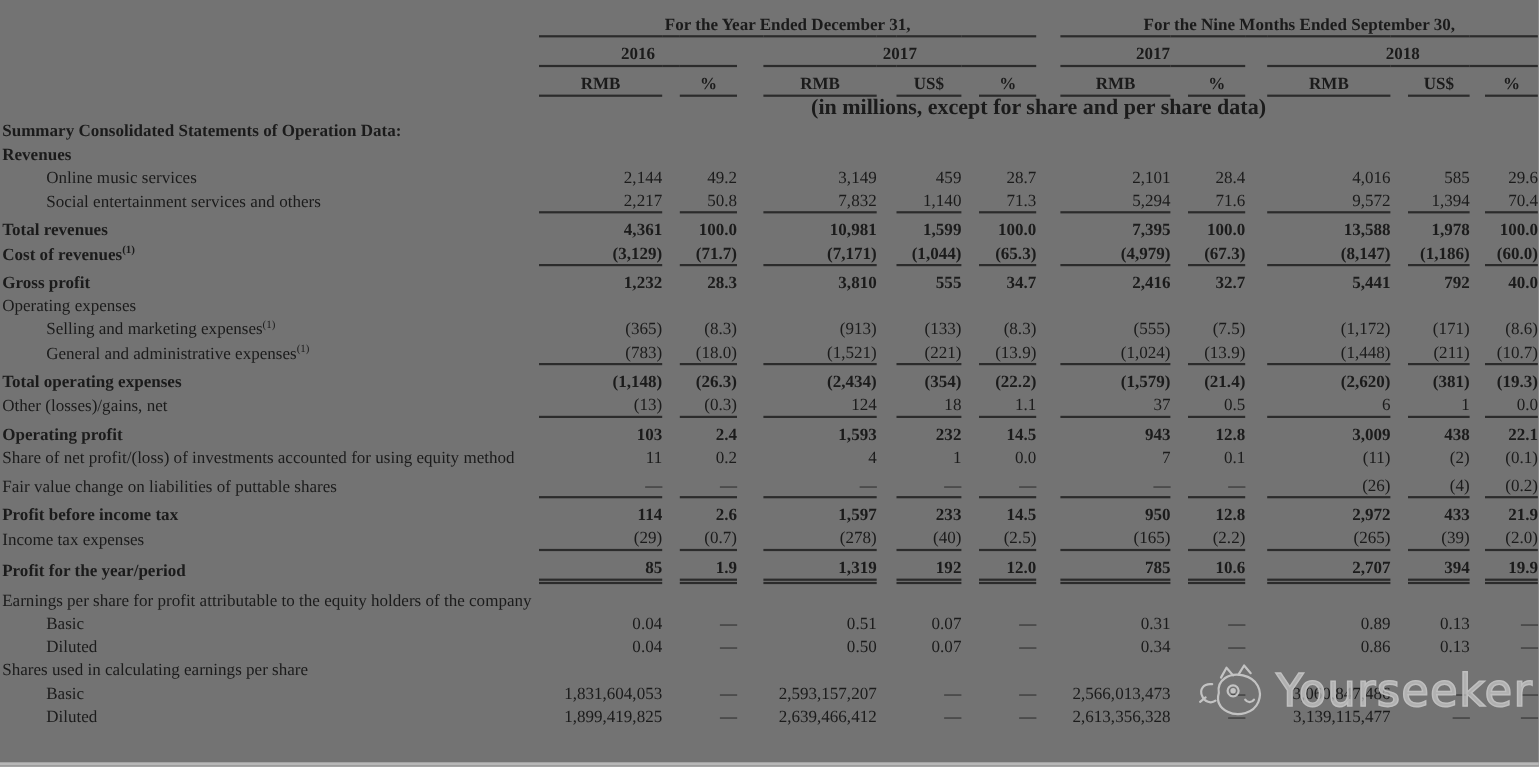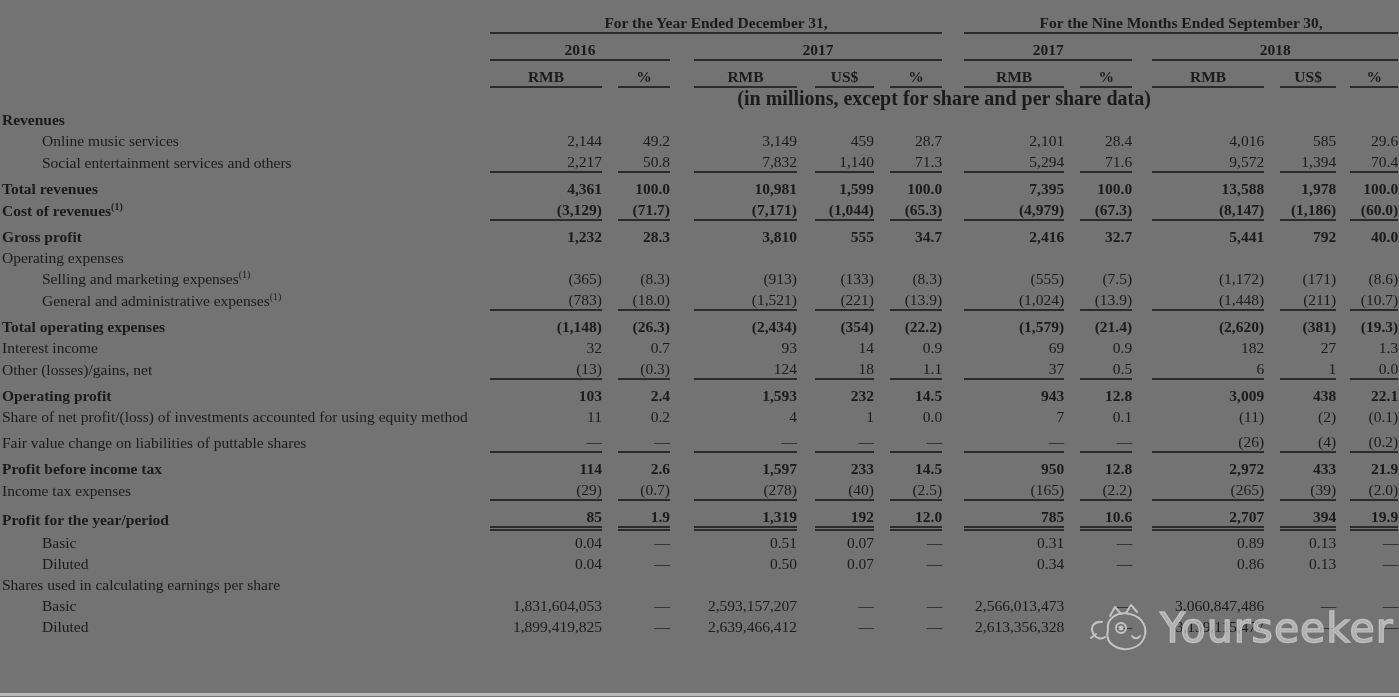--- a/index.html
+++ b/index.html
@@ -109,20 +109,23 @@
         <th></th>
         <th class="h-rule">%</th>
       </tr>
       <tr class="h4">
         <td></td>
         <td colspan="19">(in millions, except for share and per share data)</td>
       </tr>
     </thead>
     <tbody>
         <tr>
+          <td class="lbl ind0 b" colspan="20">Summary Consolidated Statements of Operation Data:</td>
+        </tr>
+        <tr>
           <td class="lbl ind0 b" colspan="20">Revenues</td>
         </tr>
         <tr>
           <td class="lbl ind1">Online music services</td>
           <td class="v">2,144</td>
           <td></td>
           <td class="v">49.2</td>
           <td></td>
           <td class="v">3,149</td>
           <td></td>
@@ -291,42 +294,20 @@
           <td></td>
           <td class="v b">(21.4)</td>
           <td></td>
           <td class="v b">(2,620)</td>
           <td></td>
           <td class="v b">(381)</td>
           <td></td>
           <td class="v b">(19.3)</td>
         </tr>
         <tr>
-          <td class="lbl ind0">Interest income</td>
-          <td class="v">32</td>
-          <td></td>
-          <td class="v">0.7</td>
-          <td></td>
-          <td class="v">93</td>
-          <td></td>
-          <td class="v">14</td>
-          <td></td>
-          <td class="v">0.9</td>
-          <td></td>
-          <td class="v">69</td>
-          <td></td>
-          <td class="v">0.9</td>
-          <td></td>
-          <td class="v">182</td>
-          <td></td>
-          <td class="v">27</td>
-          <td></td>
-          <td class="v">1.3</td>
-        </tr>
-        <tr>
           <td class="lbl ind0">Other (losses)/gains, net</td>
           <td class="v r1">(13)</td>
           <td></td>
           <td class="v r1">(0.3)</td>
           <td></td>
           <td class="v r1">124</td>
           <td></td>
           <td class="v r1">18</td>
           <td></td>
           <td class="v r1">1.1</td>
@@ -465,20 +446,23 @@
           <td></td>
           <td class="v b r2">785</td>
           <td></td>
           <td class="v b r2">10.6</td>
           <td></td>
           <td class="v b r2">2,707</td>
           <td></td>
           <td class="v b r2">394</td>
           <td></td>
           <td class="v b r2">19.9</td>
+        </tr>
+        <tr class="sp">
+          <td class="lbl ind0 hang" colspan="20">Earnings per share for profit attributable to the equity holders of the company</td>
         </tr>
         <tr>
           <td class="lbl ind1">Basic</td>
           <td class="v">0.04</td>
           <td></td>
           <td class="v">—</td>
           <td></td>
           <td class="v">0.51</td>
           <td></td>
           <td class="v">0.07</td>

